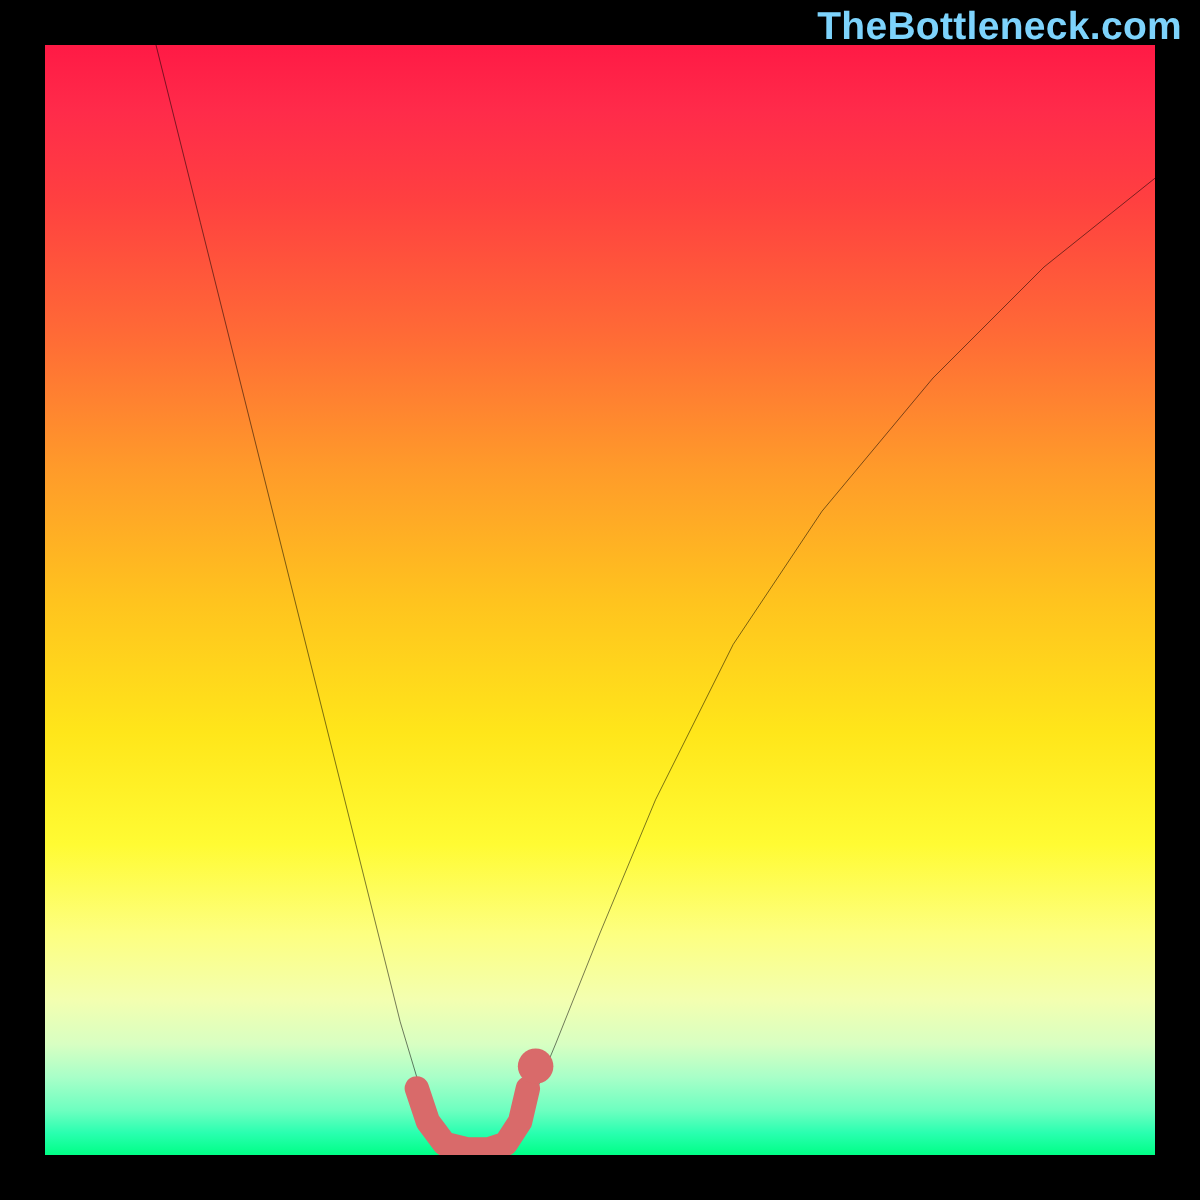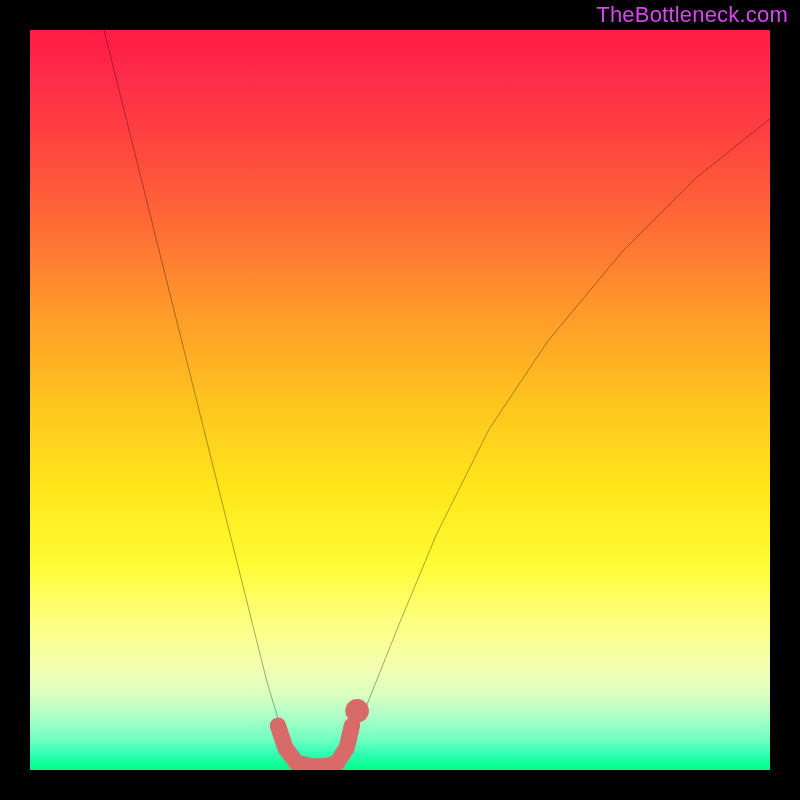--- a/index.html
+++ b/index.html
@@ -16,24 +16,24 @@
     top: 0;
     left: 0;
     width: 800px;
     height: 800px;
     background: #000;
   }
   .watermark {
     position: absolute;
     top: 2px;
     right: 12px;
-    color: #d946ef;
-    font-size: 22px;
+    color: #7dd3fc;
+    font-size: 26px;
     letter-spacing: 0.2px;
-    font-weight: 400;
+    font-weight: 700;
   }
   .plot-area {
     position: absolute;
     top: 30px;
     left: 30px;
     width: 740px;
     height: 740px;
     overflow: hidden;
   }
   .gradient {

